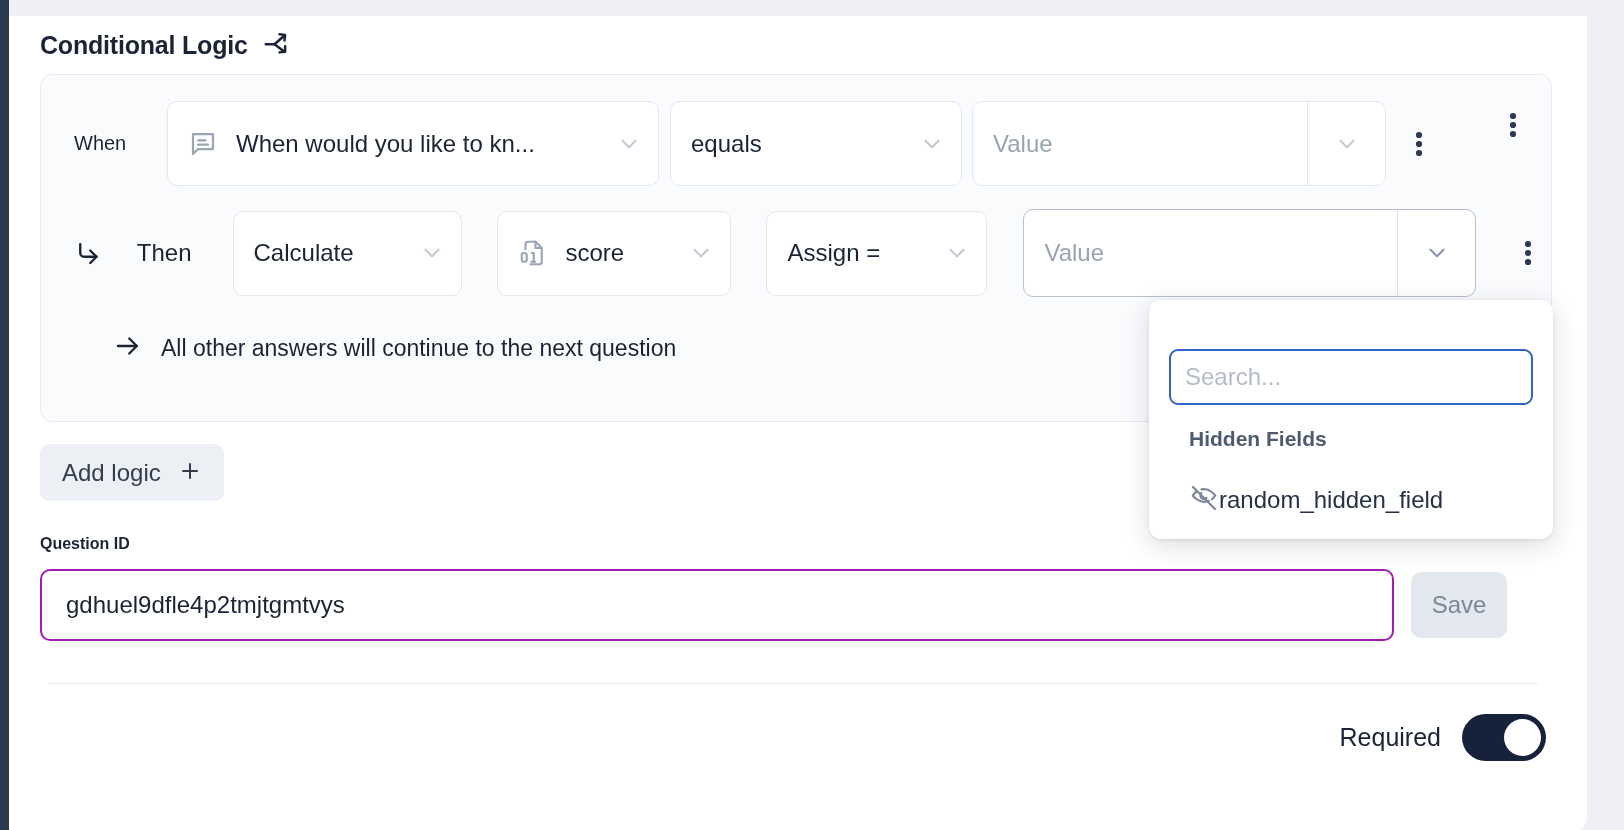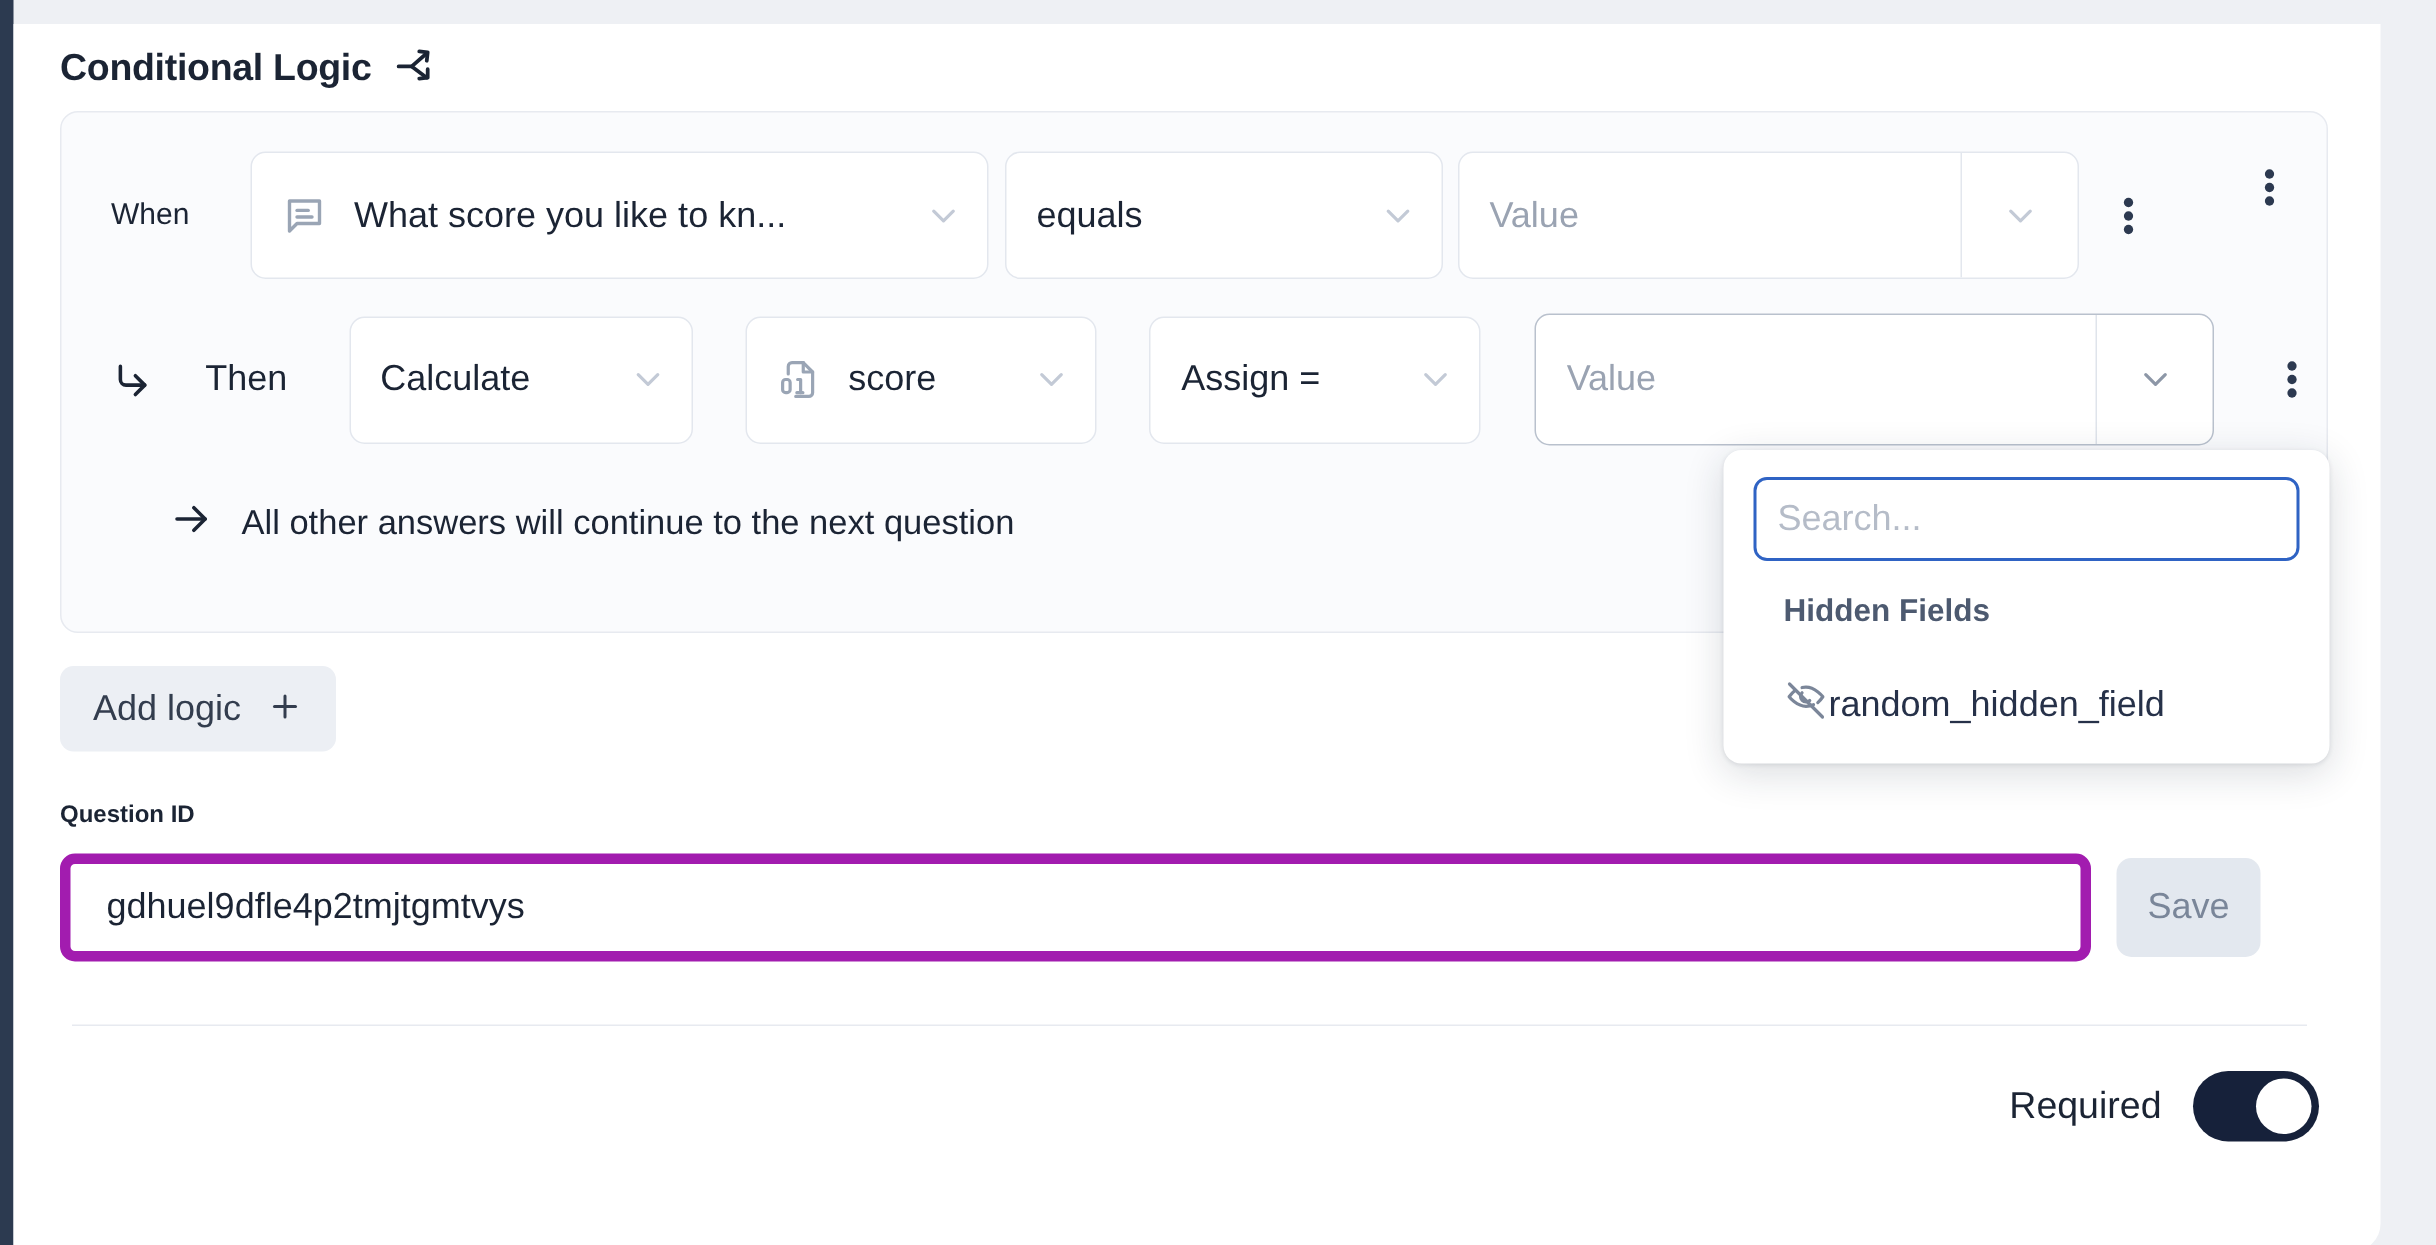--- a/index.html
+++ b/index.html
@@ -233,21 +233,21 @@
   .qid-row {
     margin-top: 16px;
     display: flex;
     align-items: center;
     gap: 17px;
   }
   .qid-input {
     flex: none;
     width: 1354px;
     height: 72px;
-    border: 7px solid #a21caf;
+    border: 2px solid #a21caf;
     border-radius: 10px;
     background: #fff;
     padding: 2px 24px;
     font-family: inherit;
     font-size: 24px;
     color: #1b2434;
     outline: none;
   }
   .save-btn {
     width: 96px;
@@ -322,20 +322,21 @@
     width: 100%;
     height: 56px;
     border: 2px solid #2f63c4;
     border-radius: 9px;
     background: #fff;
     padding: 0 4px 0 14px;
     font-family: inherit;
     font-size: 24px;
     color: #3b82f6;
     outline: none;
+    margin-top: 31px;
   }
   .pop-search::placeholder { color: #b5bcc8; }
   .pop-group-title {
     margin-top: 22px;
     margin-left: 20px;
     font-size: 21px;
     font-weight: 700;
     color: #4d5a70;
   }
   .pop-item {
@@ -388,21 +389,21 @@
           <span class="row-label when-label">When</span>
 
           <div class="control c-question">
             <span class="cicon">
               <svg width="30" height="30" viewBox="0 0 24 24" fill="none" stroke="#9aa5b5" stroke-width="1.8" stroke-linecap="round" stroke-linejoin="round">
                 <path d="M4 4h16v12H8l-4 4z"></path>
                 <line x1="8" y1="9" x2="14" y2="9"></line>
                 <line x1="8" y1="12.5" x2="16" y2="12.5"></line>
               </svg>
             </span>
-            <span class="ctext">What score you like to kn...</span>
+            <span class="ctext">When would you like to kn...</span>
             <span class="chev">
               <svg width="26" height="26" viewBox="0 0 24 24" fill="none" stroke="#c3cad6" stroke-width="2" stroke-linecap="round" stroke-linejoin="round">
                   <polyline points="6 9 12 15 18 9"></polyline>
                 </svg>
             </span>
           </div>
 
           <div class="control c-operator">
             <span class="ctext">equals</span>
             <span class="chev">

